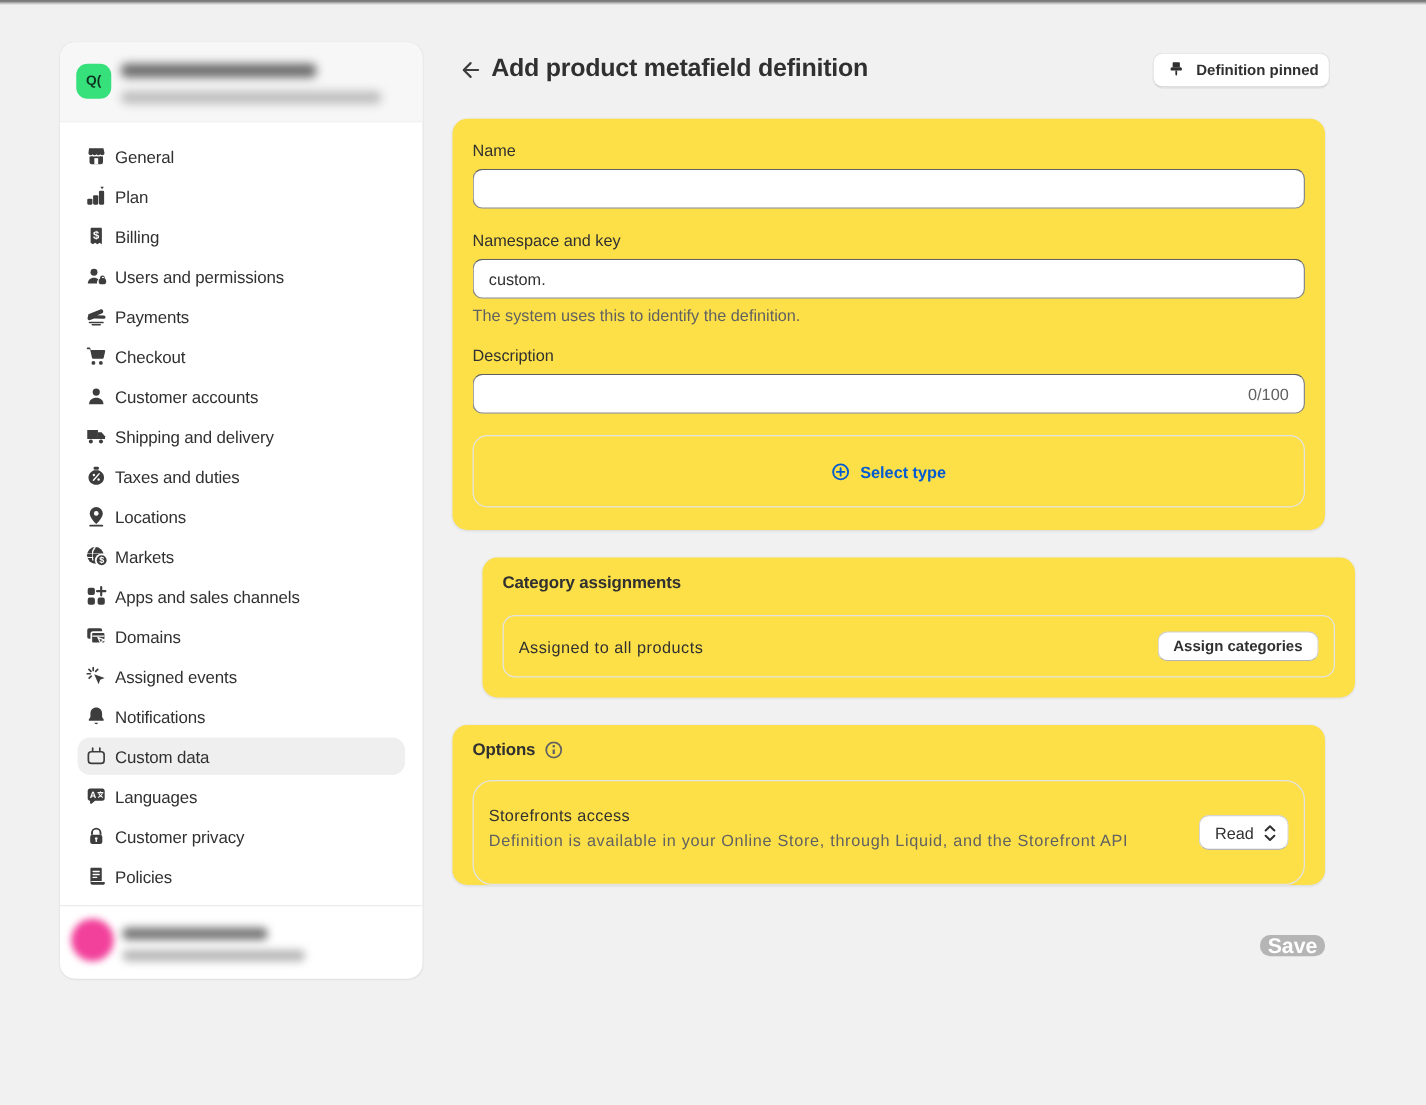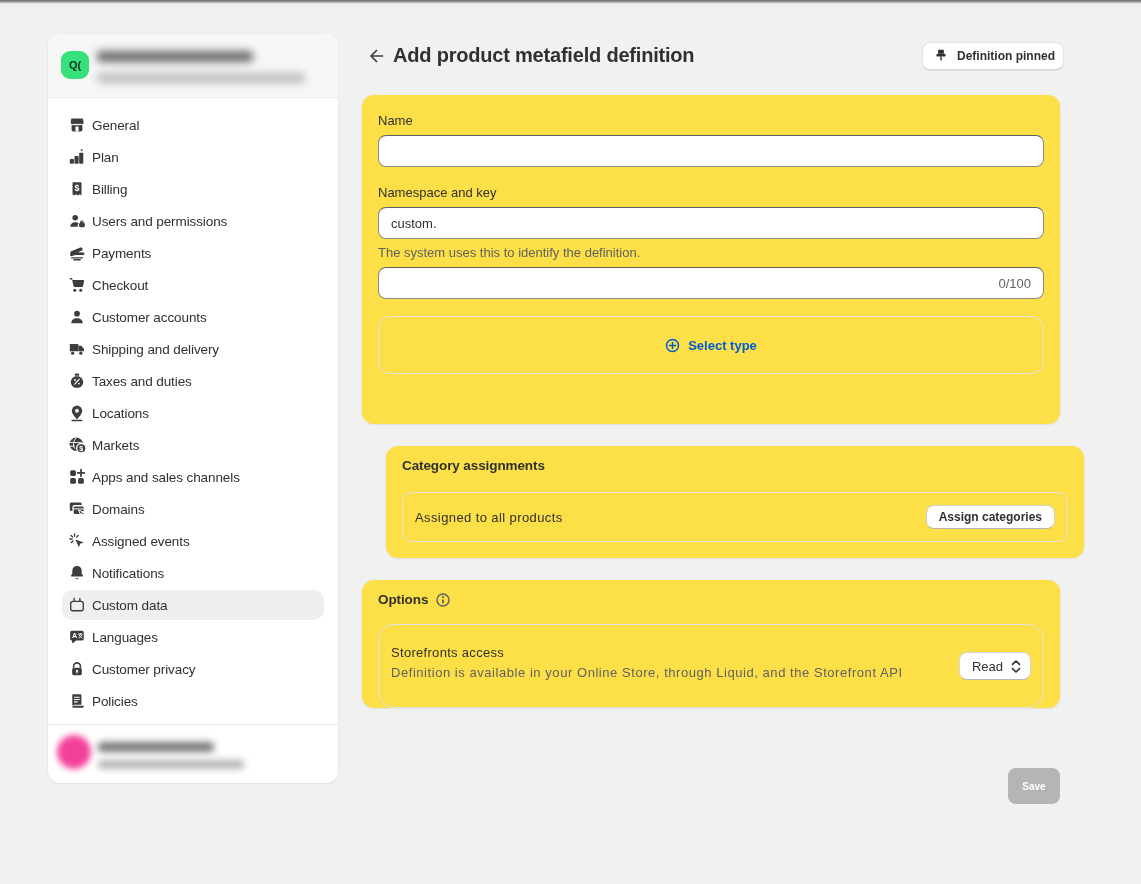--- a/index.html
+++ b/index.html
@@ -51,22 +51,22 @@
   .box2 { margin-top:18px; height:50px; padding:0 12px 0 12px; }
   .box2 .t { font-size:13px; color:#303030; letter-spacing:0.4px; }
   .assign-btn { margin-left:auto; height:24px; border-radius:8px; background:#fff; border:1px solid #d0d0d0; border-bottom-color:#b5b5b5;
     display:flex; align-items:center; padding:0 12px; font-size:12px; font-weight:700; color:#303030; }
   .opt-title { display:flex; align-items:center; gap:8px; }
   .box3 { margin-top:16px; height:84px; padding:0 12px 0 12px;border-radius:16px; }
   .box3 .lines { margin-top:-6px; } .box3 .lines .l1 { font-size:13px; color:#303030; line-height:20px; letter-spacing:0.3px; }
   .box3 .lines .l2 { font-size:13px; color:#616161; line-height:20px; letter-spacing:0.55px; }
   .read-sel { margin-left:auto; height:28px; border-radius:8px; background:#fff; border:1px solid #d4d4d4; border-bottom-color:#b5b5b5;
     display:flex; align-items:center; padding:0 9px 0 12px; gap:8px; font-size:13px; color:#303030; }
-  .save-btn { position:absolute; left:1008px; top:768px; width:52px; height:36px; border-radius:8px; background:#b5b5b5;
-    color:#fff; font-size:10px; font-weight:700; display:flex; align-items:center; justify-content:center; }
+  .save-btn { position:absolute; left:1008px; top:748px; width:52px; height:17px; border-radius:8px; background:#b5b5b5;
+    color:#fff; font-size:17px; font-weight:700; display:flex; align-items:center; justify-content:center; }
 </style>
 </head>
 <body>
 <div class="topstrip"></div>
 
 <div class="sidebar">
   <div class="sb-head">
     <div class="sb-avatar">Q(</div>
     <div class="blurbar sb-name"></div>
     <div class="blurbar sb-mail"></div>
@@ -292,20 +292,21 @@
     </svg>
   <span>Definition pinned</span>
 </div>
 
 <div class="card card1">
   <div class="f-label">Name</div>
   <div class="inp" style="margin-top:4px;"></div>
   <div class="f-label" style="margin-top:16px;">Namespace and key</div>
   <div class="inp" style="margin-top:4px;">custom.</div>
   <div class="help">The system uses this to identify the definition.</div>
+  <div class="f-label" style="margin-top:12px;">Description</div>
   <div class="inp" style="margin-top:4px;">
       <span class="counter">0/100</span>
     </div>
   <div class="select-type">
     <svg width="15" height="15" viewBox="0 0 20 20" fill="none" stroke="#005bd3" stroke-width="2">
         <circle cx="10" cy="10" r="8"></circle>
         <path d="M10 6v8M6 10h8" stroke-linecap="round"></path>
       </svg>
     <span class="txt">Select type</span>
   </div>

